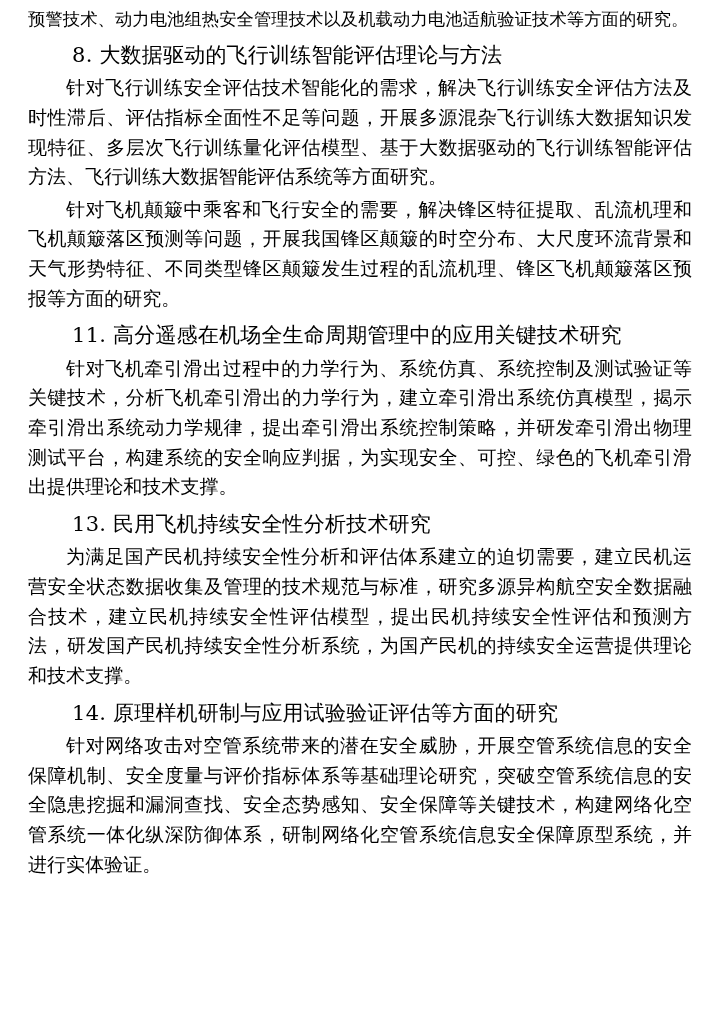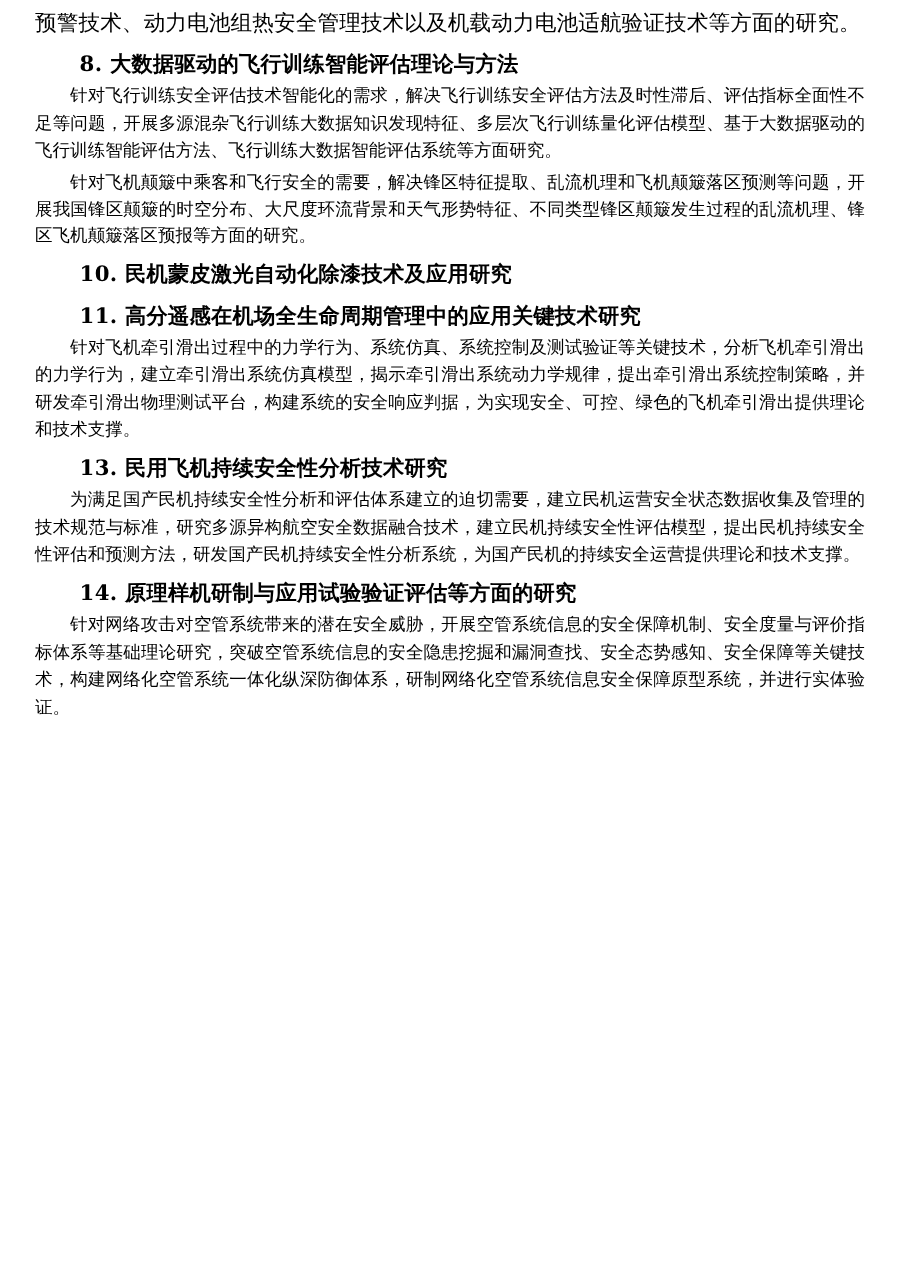--- a/index.html
+++ b/index.html
@@ -23,50 +23,49 @@
   }
   .cont-line {
     font-size: 17.3px;
     line-height: 1.55;
     text-align: justify;
     text-justify: inter-ideograph;
     margin: 0 0 2px 0;
     letter-spacing: 0.1px;
   }
   .item-heading {
-    font-size: 17px;
-    font-weight: bold;
+    font-size: 21px;
+    font-weight: normal;
     line-height: 1.5;
     margin: 7px 0 2px 0;
     text-indent: 2.1em;
     letter-spacing: 0.2px;
   }
   .item-body {
-    font-size: 14px;
+    font-size: 19px;
     line-height: 1.56;
     text-align: justify;
     text-justify: inter-ideograph;
     margin: 0 0 3px 0;
     text-indent: 2em;
     letter-spacing: 0.05px;
   }
 </style>
 </head>
 <body>
 
 <div class="page">
 
   <p class="cont-line">预警技术、动力电池组热安全管理技术以及机载动力电池适航验证技术等方面的研究。</p>
 
   <h3 class="item-heading"><span>8.</span> <span>大数据驱动的飞行训练智能评估理论与方法</span></h3>
   <p class="item-body">针对飞行训练安全评估技术智能化的需求，解决飞行训练安全评估方法及时性滞后、评估指标全面性不足等问题，开展多源混杂飞行训练大数据知识发现特征、多层次飞行训练量化评估模型、基于大数据驱动的飞行训练智能评估方法、飞行训练大数据智能评估系统等方面研究。</p>
 
   <p class="item-body">针对飞机颠簸中乘客和飞行安全的需要，解决锋区特征提取、乱流机理和飞机颠簸落区预测等问题，开展我国锋区颠簸的时空分布、大尺度环流背景和天气形势特征、不同类型锋区颠簸发生过程的乱流机理、锋区飞机颠簸落区预报等方面的研究。</p>
 
-  <h3 class="item-heading"><span>10.</span> <span>民机蒙皮激光自动化除漆技术及应用研究</span></h3>
 
   <h3 class="item-heading"><span>11.</span> <span>高分遥感在机场全生命周期管理中的应用关键技术研究</span></h3>
 
   <p class="item-body">针对飞机牵引滑出过程中的力学行为、系统仿真、系统控制及测试验证等关键技术，分析飞机牵引滑出的力学行为，建立牵引滑出系统仿真模型，揭示牵引滑出系统动力学规律，提出牵引滑出系统控制策略，并研发牵引滑出物理测试平台，构建系统的安全响应判据，为实现安全、可控、绿色的飞机牵引滑出提供理论和技术支撑。</p>
 
   <h3 class="item-heading"><span>13.</span> <span>民用飞机持续安全性分析技术研究</span></h3>
   <p class="item-body">为满足国产民机持续安全性分析和评估体系建立的迫切需要，建立民机运营安全状态数据收集及管理的技术规范与标准，研究多源异构航空安全数据融合技术，建立民机持续安全性评估模型，提出民机持续安全性评估和预测方法，研发国产民机持续安全性分析系统，为国产民机的持续安全运营提供理论和技术支撑。</p>
 
   <h3 class="item-heading"><span>14.</span> <span>原理样机研制与应用试验验证评估等方面的研究</span></h3>
   <p class="item-body">针对网络攻击对空管系统带来的潜在安全威胁，开展空管系统信息的安全保障机制、安全度量与评价指标体系等基础理论研究，突破空管系统信息的安全隐患挖掘和漏洞查找、安全态势感知、安全保障等关键技术，构建网络化空管系统一体化纵深防御体系，研制网络化空管系统信息安全保障原型系统，并进行实体验证。</p>

